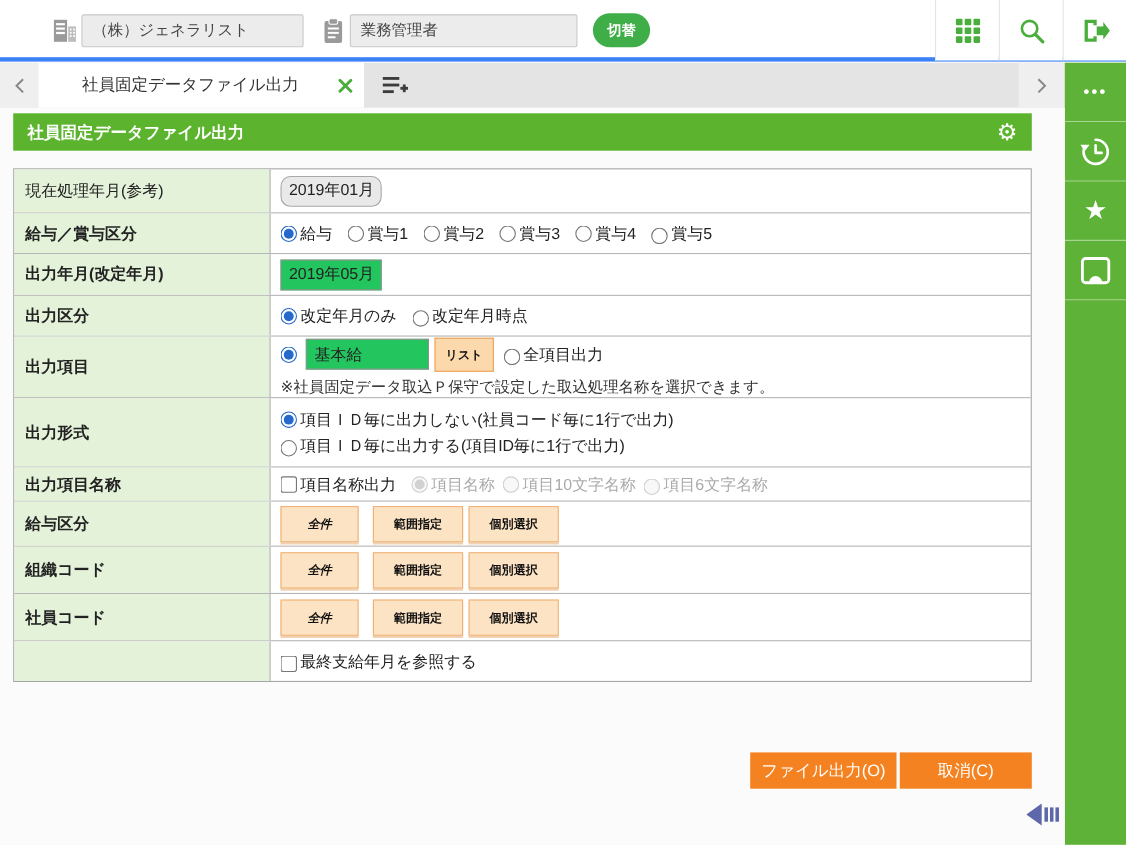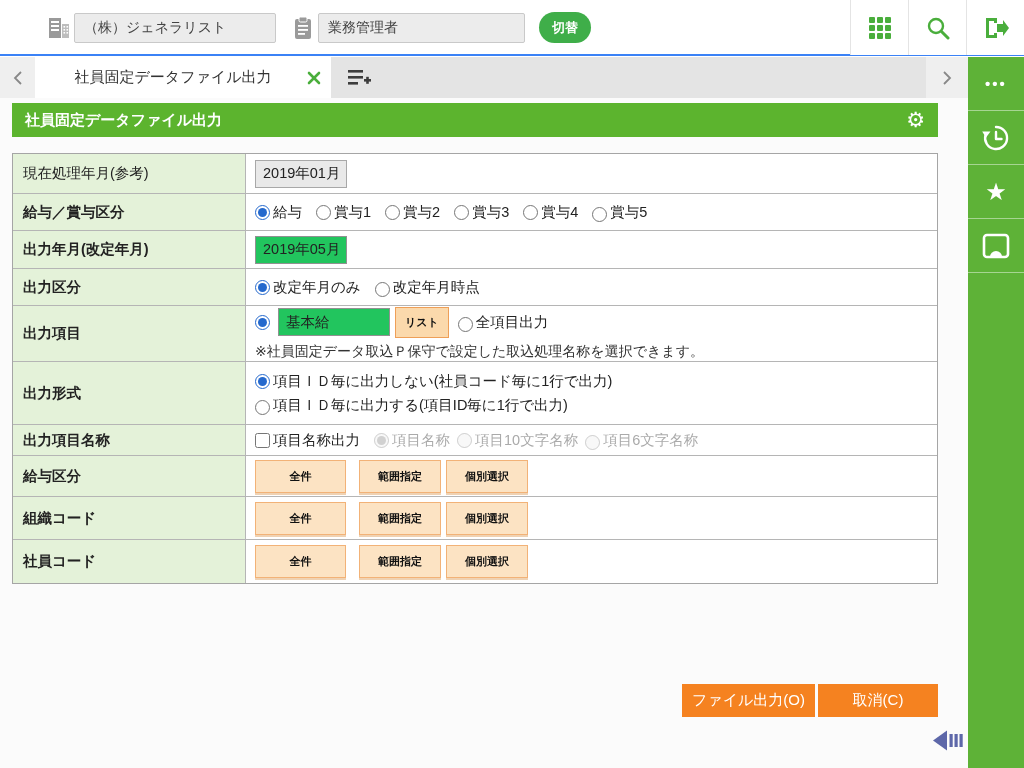--- a/index.html
+++ b/index.html
@@ -1,21 +1,21 @@
 <!DOCTYPE html>
 <html><head>
 <meta charset="utf-8">
 <style>
   * { margin:0; padding:0; box-sizing:border-box; }
   html,body { width:1024px; height:768px; overflow:hidden; background:#fff;
     font-family:"Liberation Sans","DejaVu Sans",sans-serif; color:#222; }
 
   
   .app-header { position:absolute; top:0; left:0; width:1024px; height:56px;
-    background:#fff; border-bottom:2px solid #3b82f6; }
+    background:#fff; border-bottom:4px solid #3b82f6; }
   .hdr-ico { position:absolute; top:16px; }
   .company-ico { left:48px; }
   .role-ico { left:294px; }
   .hdr-input { position:absolute; top:13px; height:30px; background:#ececec;
     border:1px solid #c9c9c9; border-radius:2px; padding:0 9px; font-size:14px;
     color:#444; font-family:inherit; }
   .company-input { left:74px; width:202px; }
   .role-input { left:318px; width:207px; }
   .switch-btn { position:absolute; left:539px; top:12px; height:31px; width:52px;
     background:#3fae49; border:none; border-radius:16px; color:#fff; font-size:13px;
@@ -61,34 +61,34 @@
     display:flex; align-items:center; padding:0 10px; font-size:14.5px; font-weight:bold; }
   .fl.normal { font-weight:normal; }
   .fv { flex:1; display:flex; align-items:center; padding:0 9px; gap:5px; font-size:14.5px; }
   .fv.stacked { flex-direction:column; align-items:flex-start; justify-content:center; gap:5px; }
   .fv .line { display:flex; align-items:center; gap:5px; }
   .r1{height:40px}.r2{height:37px}.r3{height:38px}.r4{height:37px}.r5{height:56px}
   .r6{height:63px}.r7{height:31px}.r8{height:41px}.r9{height:43px}.r10{height:43px}.r11{height:36px}
 
   .txt { height:28px; border:1px solid #919191; padding:0 7px; font-size:14.5px;
     font-family:inherit; color:#222; background:#22c55e; }
-  .txt.ro { background:#e9e9e9; border-color:#a8a8a8; }
+  .txt.ro { background:#e9e9e9; border-color:#a8a8a8;border-radius:9px; }
   .w90 { width:92px; } .w110 { width:112px; }
 
   input[type=radio], input[type=checkbox] { width:15px; height:15px; margin:0 3px 0 0;
     accent-color:#2569cd; vertical-align:middle; }
   label.opt { display:inline-flex; align-items:center; margin-right:9px; cursor:pointer; white-space:nowrap; }
   label.opt:last-child { margin-right:0;align-items:flex-end; }
   label.opt.dis { color:#aaa; cursor:default; margin-right:2px; }
   .note { font-size:14px; color:#333; }
 
   .pbtn { background:#fce3c3; border:1px solid #f2b277; font-weight:bold; font-size:11px;
     height:33px; font-family:inherit; cursor:pointer; color:#111;
     box-shadow:0 2px 0 rgba(223,166,104,.5); }
-  .pbtn.all { width:91px; } .pbtn.range { width:82px; margin-left:8px; }
+  .pbtn.all { width:71px;font-style:italic; } .pbtn.range { width:82px; margin-left:8px; }
   .pbtn.pick { width:82px; }
   .pbtn.list { height:31px; padding:0 9px; box-shadow:none; background:#fbd9ac; border-color:#ee9f58; }
 
   .footer-btns { position:absolute; top:586px; left:12px; width:926px;
     display:flex; justify-content:flex-end; gap:3px; }
   .obtn { background:#f58220; border:none; color:#fff; font-size:15px; height:33px;
     font-family:inherit; cursor:pointer; }
   .obtn.primary { width:133px; } .obtn.cancel { width:120px; }
 
   .collapse-handle { position:absolute; top:630px; left:933px; cursor:pointer; }
@@ -352,20 +352,29 @@
 
     <div class="frow r10">
       <div class="fl">社員コード</div>
       <div class="fv">
         <button class="pbtn all">全件</button>
         <button class="pbtn range">範囲指定</button>
         <button class="pbtn pick">個別選択</button>
       </div>
     </div>
 
+    <div class="frow r11">
+      <div class="fl"></div>
+      <div class="fv">
+        <label class="opt">
+            <input type="checkbox" style="">
+            <span>最終支給年月を参照する</span>
+          </label>
+      </div>
+    </div>
 
   </div>
 
   <div class="footer-btns">
     <button class="obtn primary">ファイル出力(O)</button>
     <button class="obtn cancel">取消(C)</button>
   </div>
 
   <div class="collapse-handle">
     <svg width="32" height="25" viewBox="0 0 32 25">

